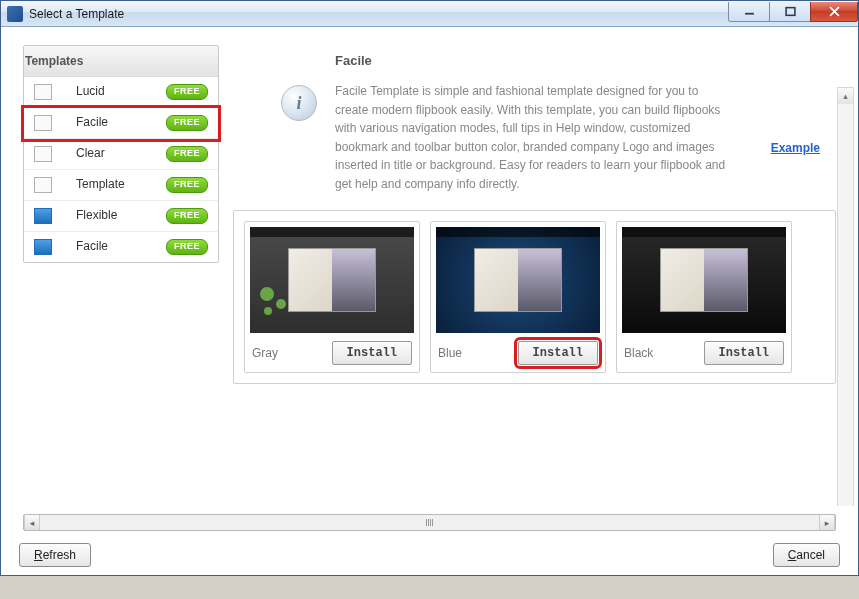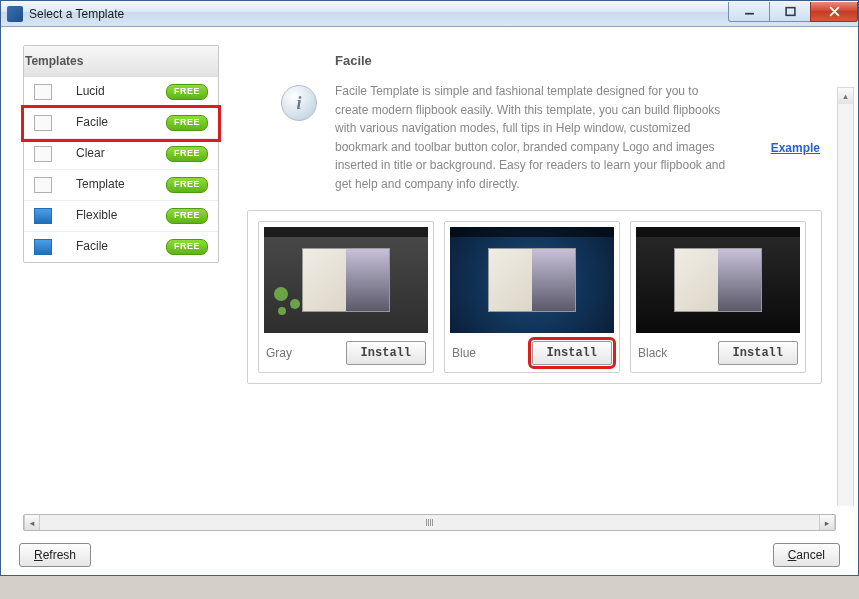--- a/index.html
+++ b/index.html
@@ -148,21 +148,21 @@
   .desc-title{font-weight:bold;color:#555;font-size:13px;margin-bottom:14px;}
   .desc-body{color:#888;font-size:12px;line-height:1.55;max-width:430px;}
   .example-link{color:#2563c9;text-decoration:underline;font-weight:bold;cursor:pointer;align-self:center;margin-left:20px;margin-top:50px;}
 
   .cards-panel{
     border:1px solid #d0d0d0;
     border-radius:2px;
     padding:10px;
     display:flex;
     gap:10px;
-    margin:0 14px;
+    margin:0 0;
   }
   .card{
     width:176px;
     border:1px solid #d0d0d0;
     border-radius:2px;
     padding:5px;
     background:#fff;
   }
   .thumb{
     width:100%;height:106px;

